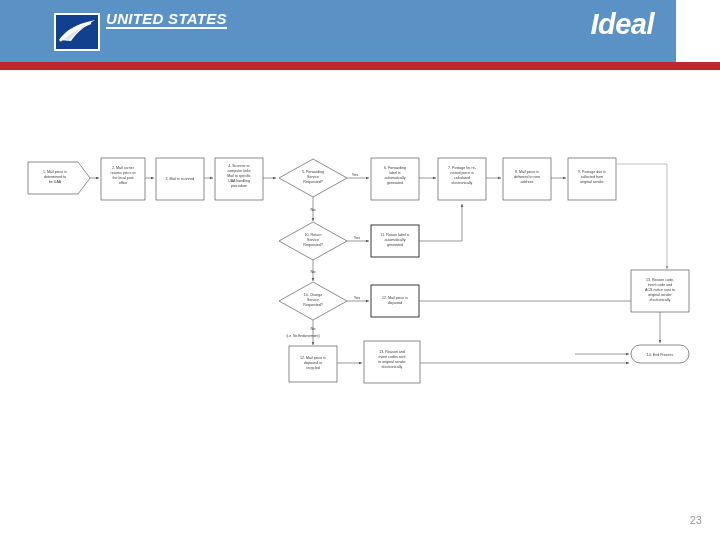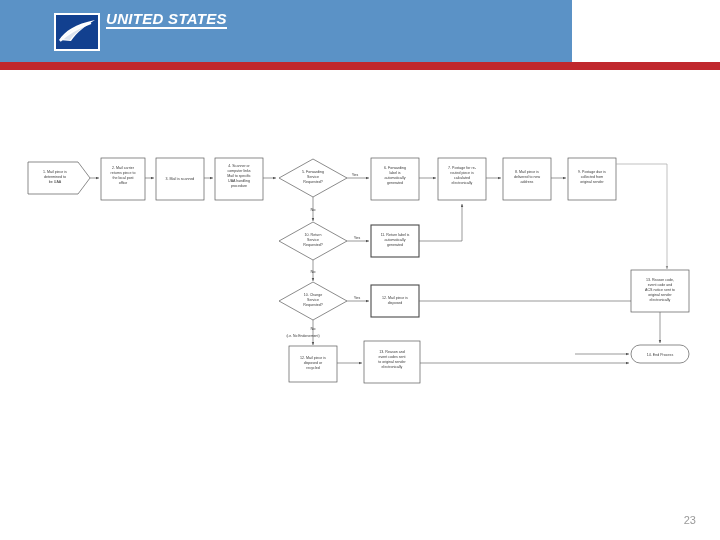--- a/index.html
+++ b/index.html
@@ -3,21 +3,21 @@
 <meta charset="utf-8">
 <style>
   html,body{margin:0;padding:0;}
   body{
     width:720px;height:540px;background:#ffffff;
     font-family:"Liberation Sans", sans-serif;
     overflow:hidden;position:relative;
   }
   
   #header{
-    position:absolute;left:0;top:0;width:572px;height:62px;
+    position:absolute;left:0;top:0;width:676px;height:62px;
     background:#5b92c6;
   }
   #header-redbar{
     position:absolute;left:0;top:62px;width:720px;height:8px;
     background:#c0272d;
   }
   #header-whitegap{
     position:absolute;left:0;top:70px;width:720px;height:3px;background:#ffffff;
   }
   #logo-block{
@@ -40,21 +40,21 @@
     font-size:15px;font-weight:bold;font-style:italic;letter-spacing:0.3px;
     display:block;margin-top:2px;
   }
   .logo-reg{font-size:8px;vertical-align:bottom;}
   #header-title{
     position:absolute;right:22px;top:8px;color:#ffffff;
     font-size:29px;font-weight:bold;font-style:italic;letter-spacing:-0.5px;
   }
   
   #page-number{
-    position:absolute;right:24px;bottom:14px;color:#9a9a9a;font-size:11px;margin-top:16px;
+    position:absolute;right:18px;bottom:14px;color:#9a9a9a;font-size:11px;margin-top:16px;
   }
   
   #flow{
     position:absolute;left:0;top:73px;width:720px;height:455px;
   }
   #flow svg{display:block;}
   .nodetext{
     font-family:"Liberation Sans", sans-serif;
     font-size:3.6px;fill:#3a3a3a;text-anchor:middle;
   }
@@ -78,20 +78,21 @@
       <svg width="44" height="36" viewBox="0 0 44 36">
         <path d="M4 26 C10 17, 20 10, 40 6 C30 12, 22 18, 16 27 Z" fill="#ffffff"></path>
         <path d="M6 25 C13 18, 24 12, 38 8 C27 14, 19 20, 15 26 Z" fill="#12408f" opacity="0.15"></path>
         <path d="M5 27 C12 20, 22 14, 36 9" stroke="#ffffff" stroke-width="2.2" fill="none"></path>
       </svg>
     </div>
     <div id="logo-text">
       <span class="logo-line1">UNITED STATES</span>
     </div>
   </div>
+  <div id="header-title">Ideal</div>
 </div>
 <div id="header-redbar"></div>
 <div id="header-whitegap"></div>
 
 <div id="flow">
 <svg width="720" height="455" viewBox="0 0 720 455">
   <defs>
     <marker id="arr" markerWidth="5" markerHeight="5" refX="4.4" refY="1.8" orient="auto">
       <path d="M0,0 L4.5,1.8 L0,3.6 z" fill="#555"></path>
     </marker>

